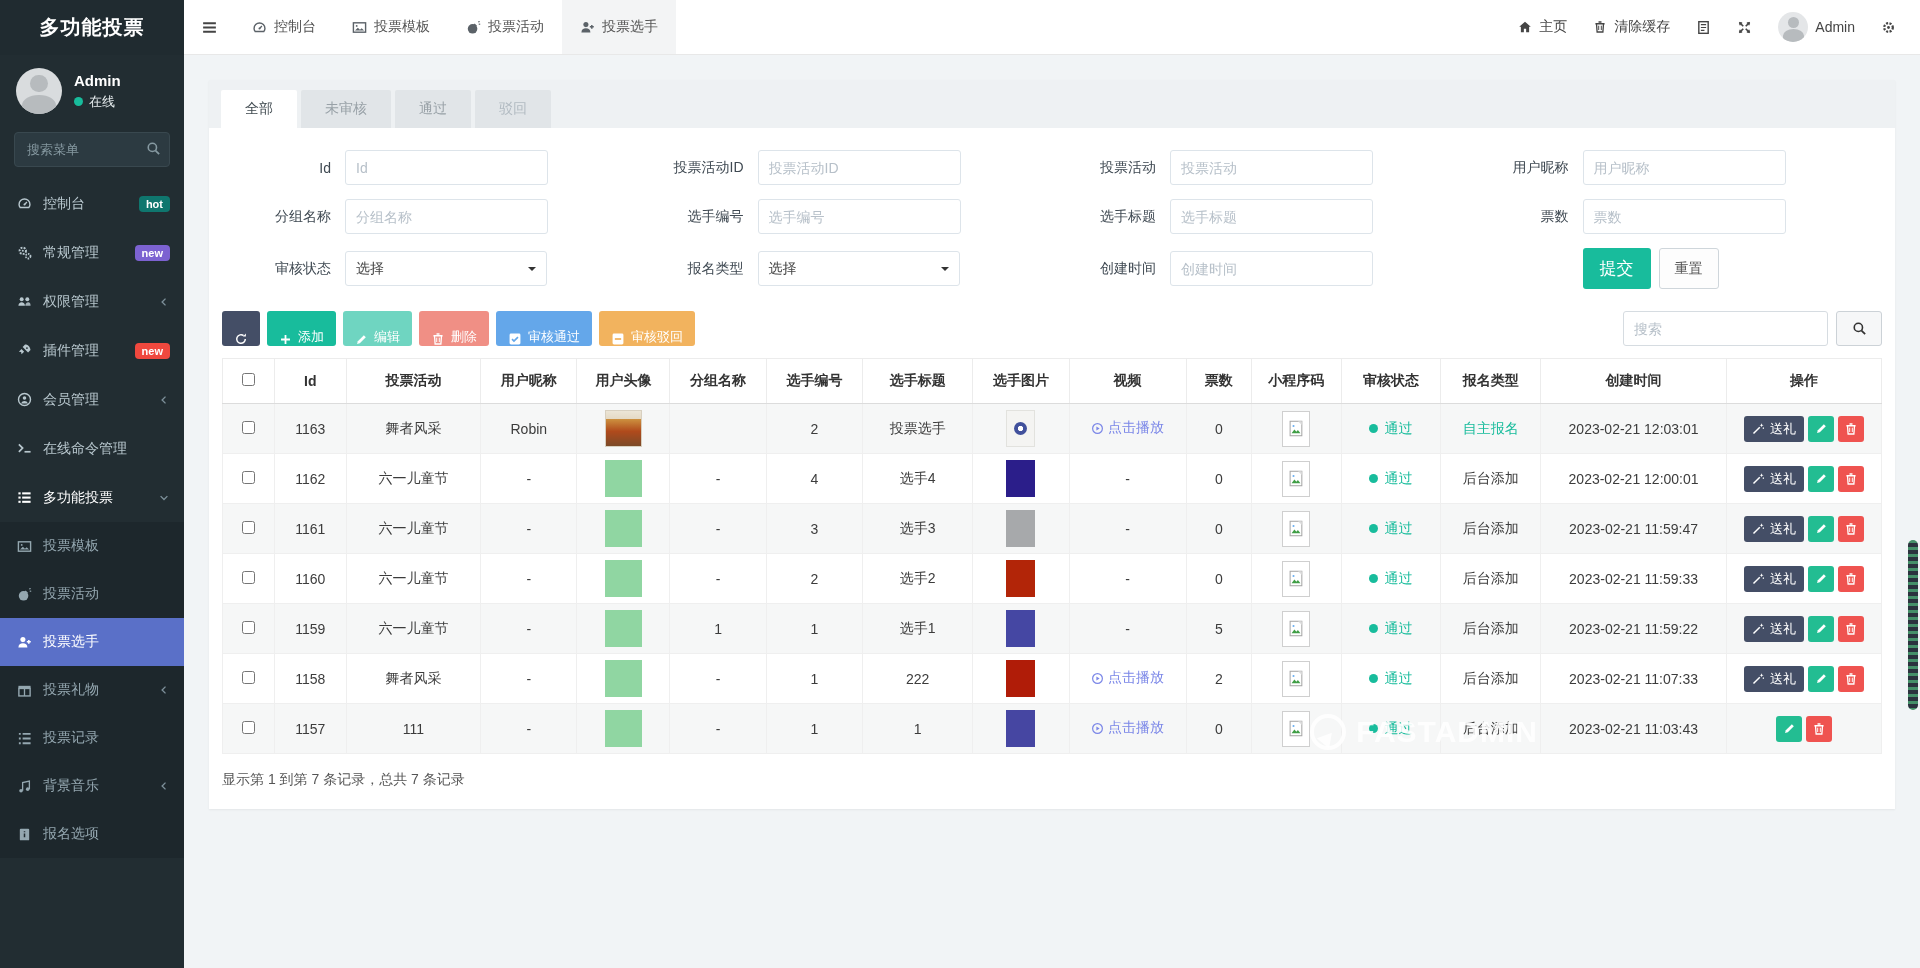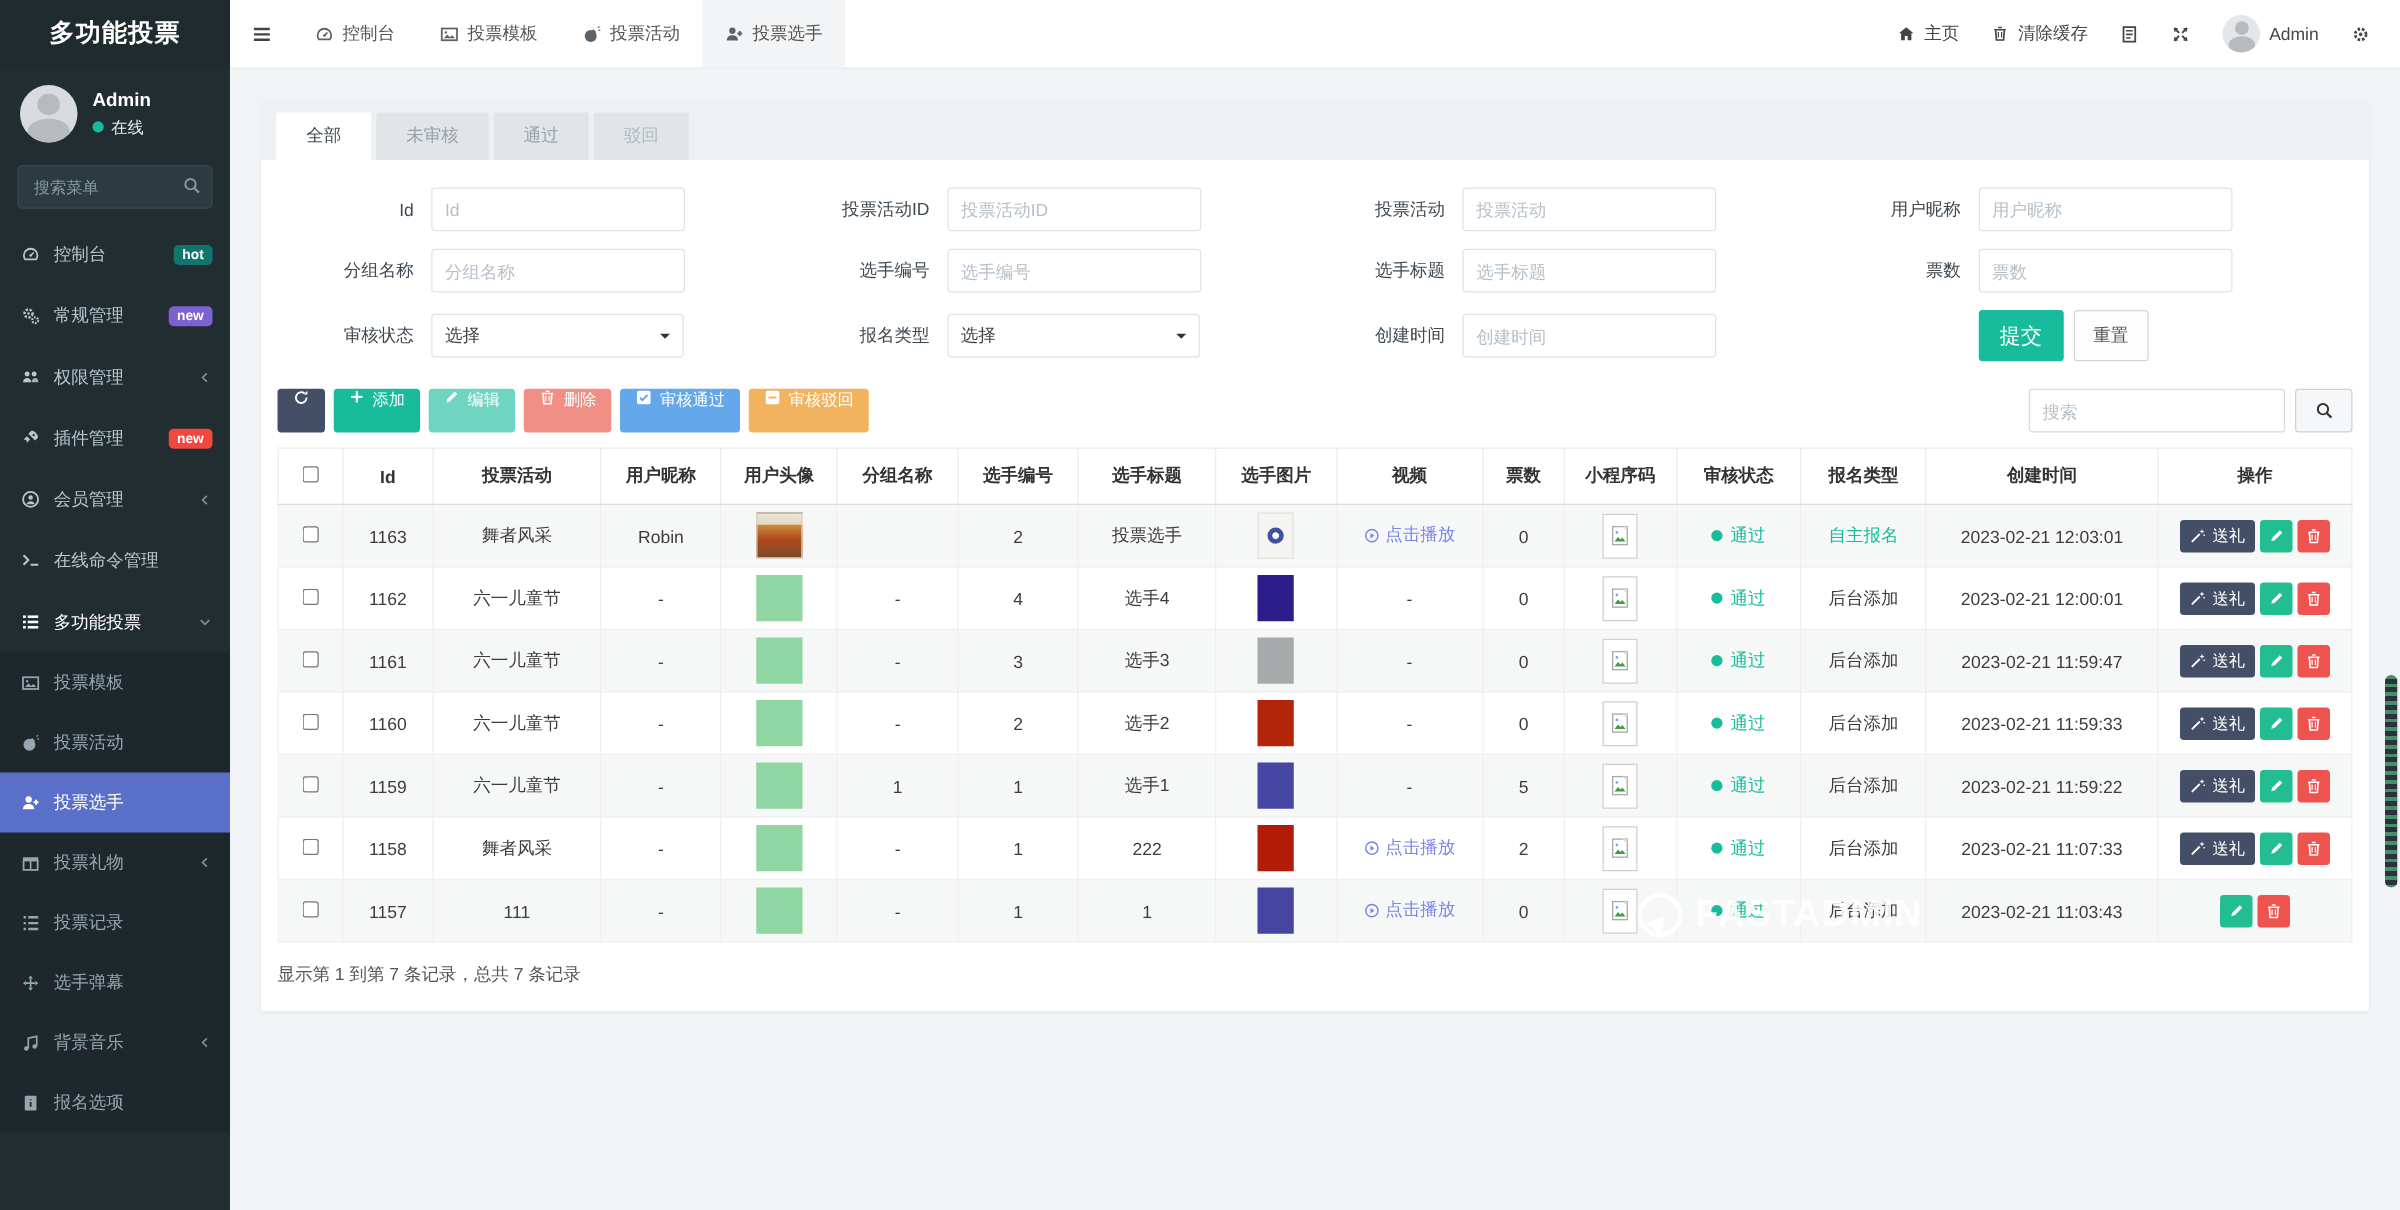--- a/index.html
+++ b/index.html
@@ -56,21 +56,21 @@
   .flabel { flex:0 0 118px; text-align:right; padding-right:14px; color:#3f4952; font-size:14px; }
   .ctrl { flex:0 0 202px; height:35px; border:1px solid #dde4ea; border-radius:3px; padding:0 10px; font-size:14px; color:#555; background:#fff; outline:none; }
   .ctrl::placeholder { color:#b7c0c9; }
   .fselect { flex:0 0 202px; height:35px; border:1px solid #dde4ea; border-radius:3px; padding:0 10px; display:flex; align-items:center; color:#444; cursor:pointer; position:relative; background:#fff; }
   .fselect::after { content:""; position:absolute; right:10px; top:15px; border:4px solid transparent; border-top-color:#333; }
   .fbtns { display:flex; gap:8px; }
   .btn-submit { background:var(--accent,#18bc9c); color:#fff; border:none; border-radius:3px; padding:9px 17px; font-size:17px; cursor:pointer; }
   .btn-reset { background:#fdfdfd; color:#555; border:1px solid #cfd6db; border-radius:3px; padding:9px 15px; font-size:14px; cursor:pointer; }
 
   .toolbar { display:flex; align-items:center; padding:8px 13px 12px; }
-  .tbtn { display:inline-flex; align-items:flex-start; gap:6px; color:#fff; border:none; border-radius:3px; height:35px; padding:0 12px; font-size:13px; margin-right:7px; cursor:pointer; }
+  .tbtn { display:inline-flex; align-items:flex-end; gap:6px; color:#fff; border:none; border-radius:3px; height:35px; padding:0 12px; font-size:13px; margin-right:7px; cursor:pointer; }
   .tbtn.disabled { opacity:.62; }
   .tb-search { margin-left:auto; display:flex; gap:8px; }
   .tb-search input { width:205px; height:35px; border:1px solid #d6dce1; border-radius:3px; padding:0 10px; font-size:14px; color:#555; outline:none; }
   .tb-search input::placeholder { color:#b7c0c9; }
   .tb-search .sbtn { width:46px; height:35px; background:#f6f7f8; border:1px solid #ccd2d7; border-radius:3px; display:flex; align-items:center; justify-content:center; color:#333; cursor:pointer; }
 
   table { width:calc(100% - 26px); margin:0 13px; border-collapse:collapse; text-align:center; font-size:14px; }
   th { font-weight:bold; color:#333; padding:13px 5px; border:1px solid #ececec; border-bottom:1px solid #dcdcdc; background:#fff; }
   td { padding:6px 5px; border:1px solid #efefef; vertical-align:middle; height:49px; color:#3c3c3c; }
   tbody tr:nth-child(odd) { background:#f6f7f7; }
@@ -260,29 +260,20 @@
             </span>
           </li>
           <li class="menu-item">
             <span class="mi-icon">
               <svg width="15" height="15" viewBox="0 0 16 16" fill="none" xmlns="http://www.w3.org/2000/svg">
                 <path d="M2 3h2M2 8h2M2 13h2" stroke="currentColor" stroke-width="2"></path>
                 <path d="M6 3h8.5M6 8h8.5M6 13h8.5" stroke="currentColor" stroke-width="2"></path>
               </svg>
             </span>
             <span class="mi-label">投票记录</span>
-          </li>
-          <li class="menu-item">
-            <span class="mi-icon">
-              <svg width="15" height="15" viewBox="0 0 16 16" fill="none" xmlns="http://www.w3.org/2000/svg">
-                <path d="M8 1.5l2 2.5H6zM8 14.5L6 12h4zM1.5 8L4 6v4zM14.5 8L12 10V6z" fill="currentColor"></path>
-                <path d="M8 4v8M4 8h8" stroke="currentColor" stroke-width="1.4"></path>
-              </svg>
-            </span>
-            <span class="mi-label">选手弹幕</span>
           </li>
           <li class="menu-item">
             <span class="mi-icon">
               <svg width="15" height="15" viewBox="0 0 16 16" fill="none" xmlns="http://www.w3.org/2000/svg">
                 <path d="M6 12.4V3.8l7.2-1.6v8.4" stroke="currentColor" stroke-width="1.4"></path>
                 <circle cx="4.3" cy="12.6" r="1.9" fill="currentColor"></circle>
                 <circle cx="11.4" cy="10.8" r="1.9" fill="currentColor"></circle>
               </svg>
             </span>
             <span class="mi-label">背景音乐</span>

